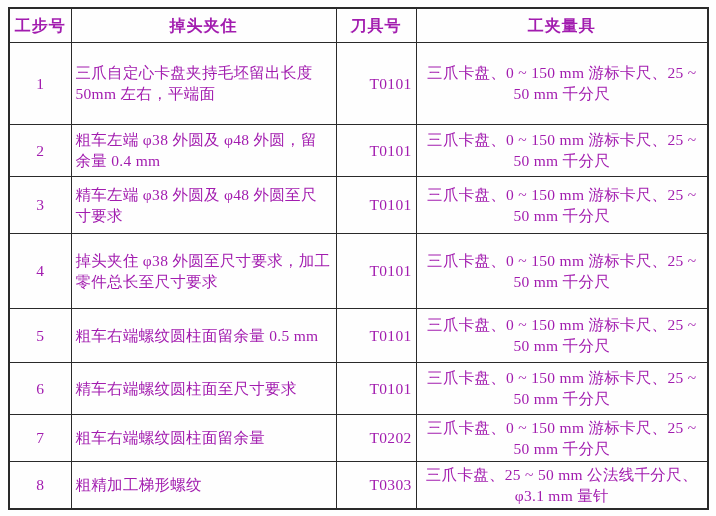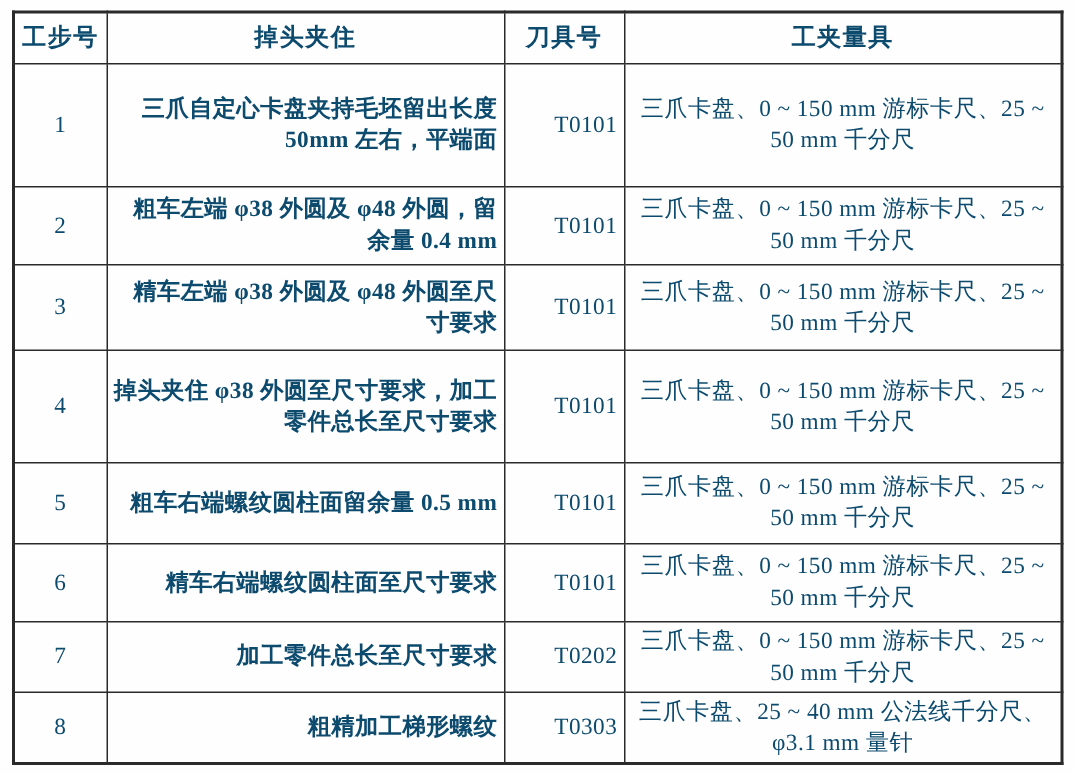--- a/index.html
+++ b/index.html
@@ -6,21 +6,21 @@
     margin: 0;
     padding: 0;
     background: #ffffff;
   }
   #page {
     position: relative;
     width: 716px;
     height: 516px;
     background: #fefefe;
     font-family: "Liberation Serif", "DejaVu Serif", serif;
-    color: #0c4a6e;
+    color: #a21caf;
   }
   table.process-table {
     position: absolute;
     left: 8px;
     top: 7px;
     width: 699px;
     border-collapse: collapse;
     table-layout: fixed;
     border: 2px solid #2a2a2a;
   }
@@ -39,24 +39,23 @@
     font-size: 16px;
     text-align: center;
     padding: 4px 2px;
     letter-spacing: 1px;
   }
   td.c-step {
     text-align: center;
     font-size: 16px;
   }
   td.c-content {
-    text-align: right;
+    text-align: left;
     padding-left: 11px;
     padding-right: 6px;
-    font-weight: bold;
   }
   td.c-tool {
     text-align: right;
     font-size: 15.5px;
   }
   td.c-gauge {
     text-align: center;
     padding-left: 9px;
     padding-right: 4px;
   }
@@ -121,25 +120,25 @@
         <td class="c-gauge">三爪卡盘、0 ~ 150 mm 游标卡尺、25 ~ 50 mm 千分尺</td>
       </tr>
       <tr class="r6">
         <td class="c-step">6</td>
         <td class="c-content">精车右端螺纹圆柱面至尺寸要求</td>
         <td class="c-tool">T0101</td>
         <td class="c-gauge">三爪卡盘、0 ~ 150 mm 游标卡尺、25 ~ 50 mm 千分尺</td>
       </tr>
       <tr class="r7">
         <td class="c-step">7</td>
-        <td class="c-content">加工零件总长至尺寸要求</td>
+        <td class="c-content">粗车右端螺纹圆柱面留余量</td>
         <td class="c-tool">T0202</td>
         <td class="c-gauge">三爪卡盘、0 ~ 150 mm 游标卡尺、25 ~ 50 mm 千分尺</td>
       </tr>
       <tr class="r8">
         <td class="c-step">8</td>
         <td class="c-content">粗精加工梯形螺纹</td>
         <td class="c-tool">T0303</td>
-        <td class="c-gauge">三爪卡盘、25 ~ 40 mm 公法线千分尺、φ3.1 mm 量针</td>
+        <td class="c-gauge">三爪卡盘、25 ~ 50 mm 公法线千分尺、φ3.1 mm 量针</td>
       </tr>
     </tbody>
   </table>
 </div>
 
 </body></html>

